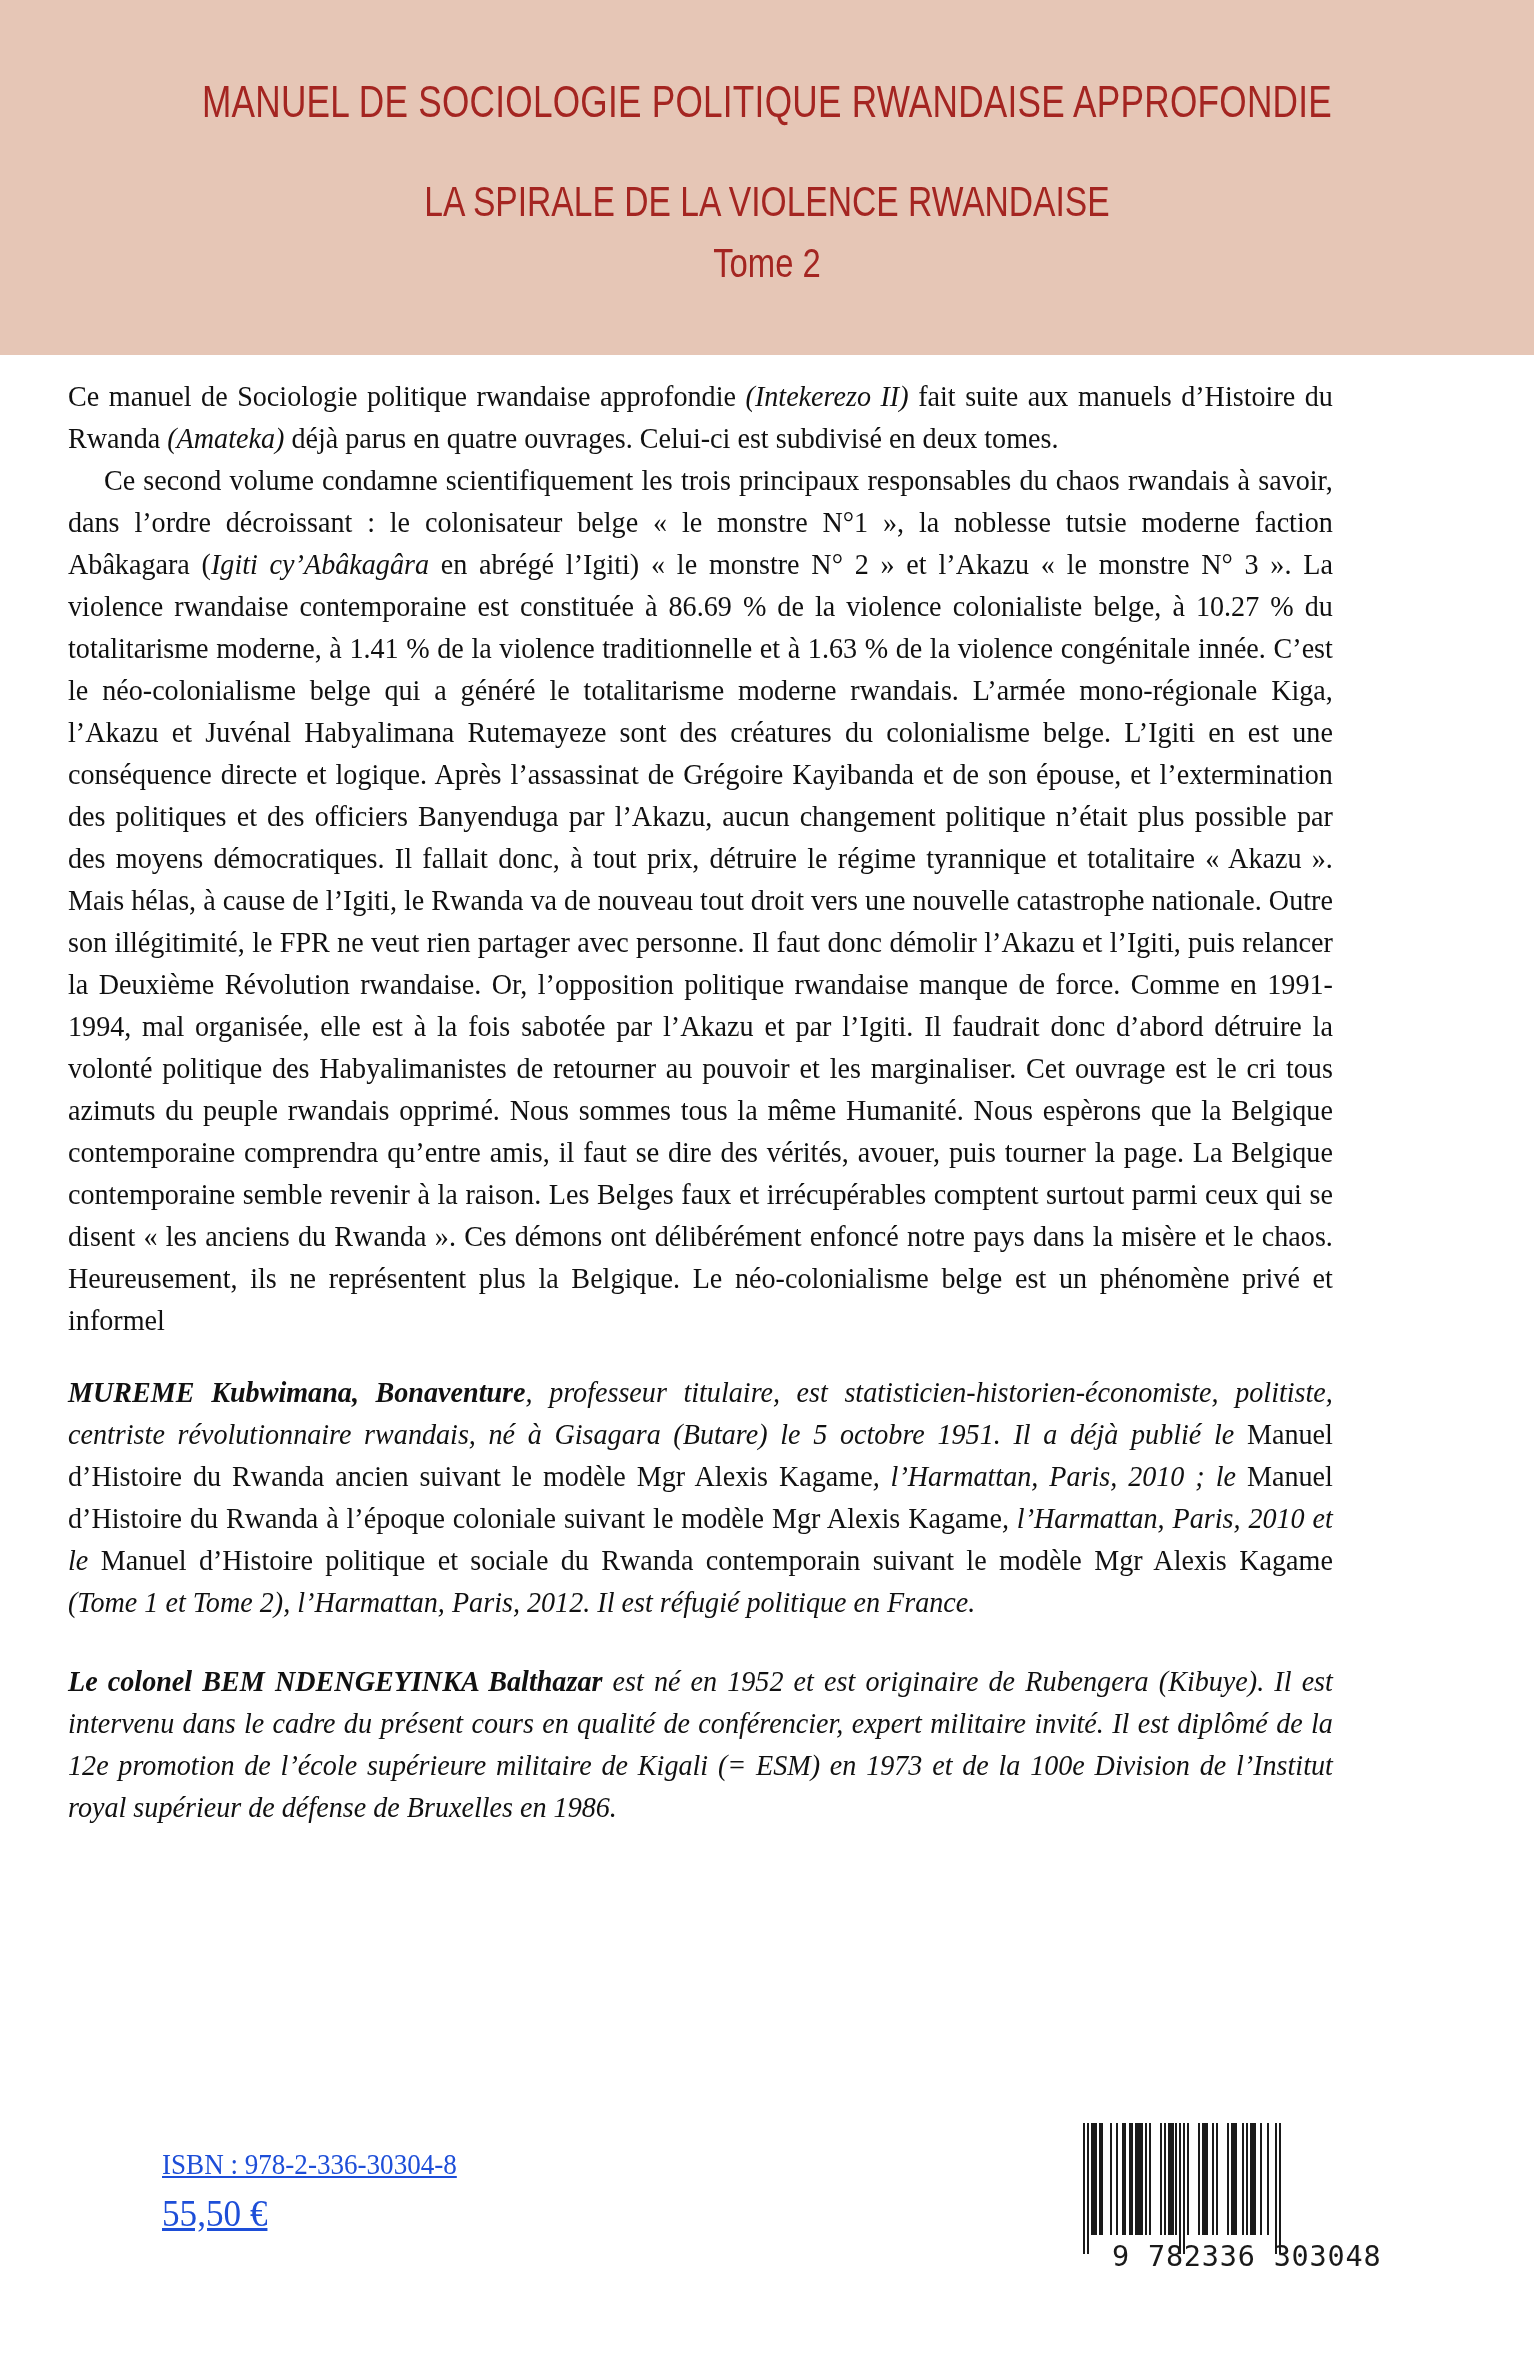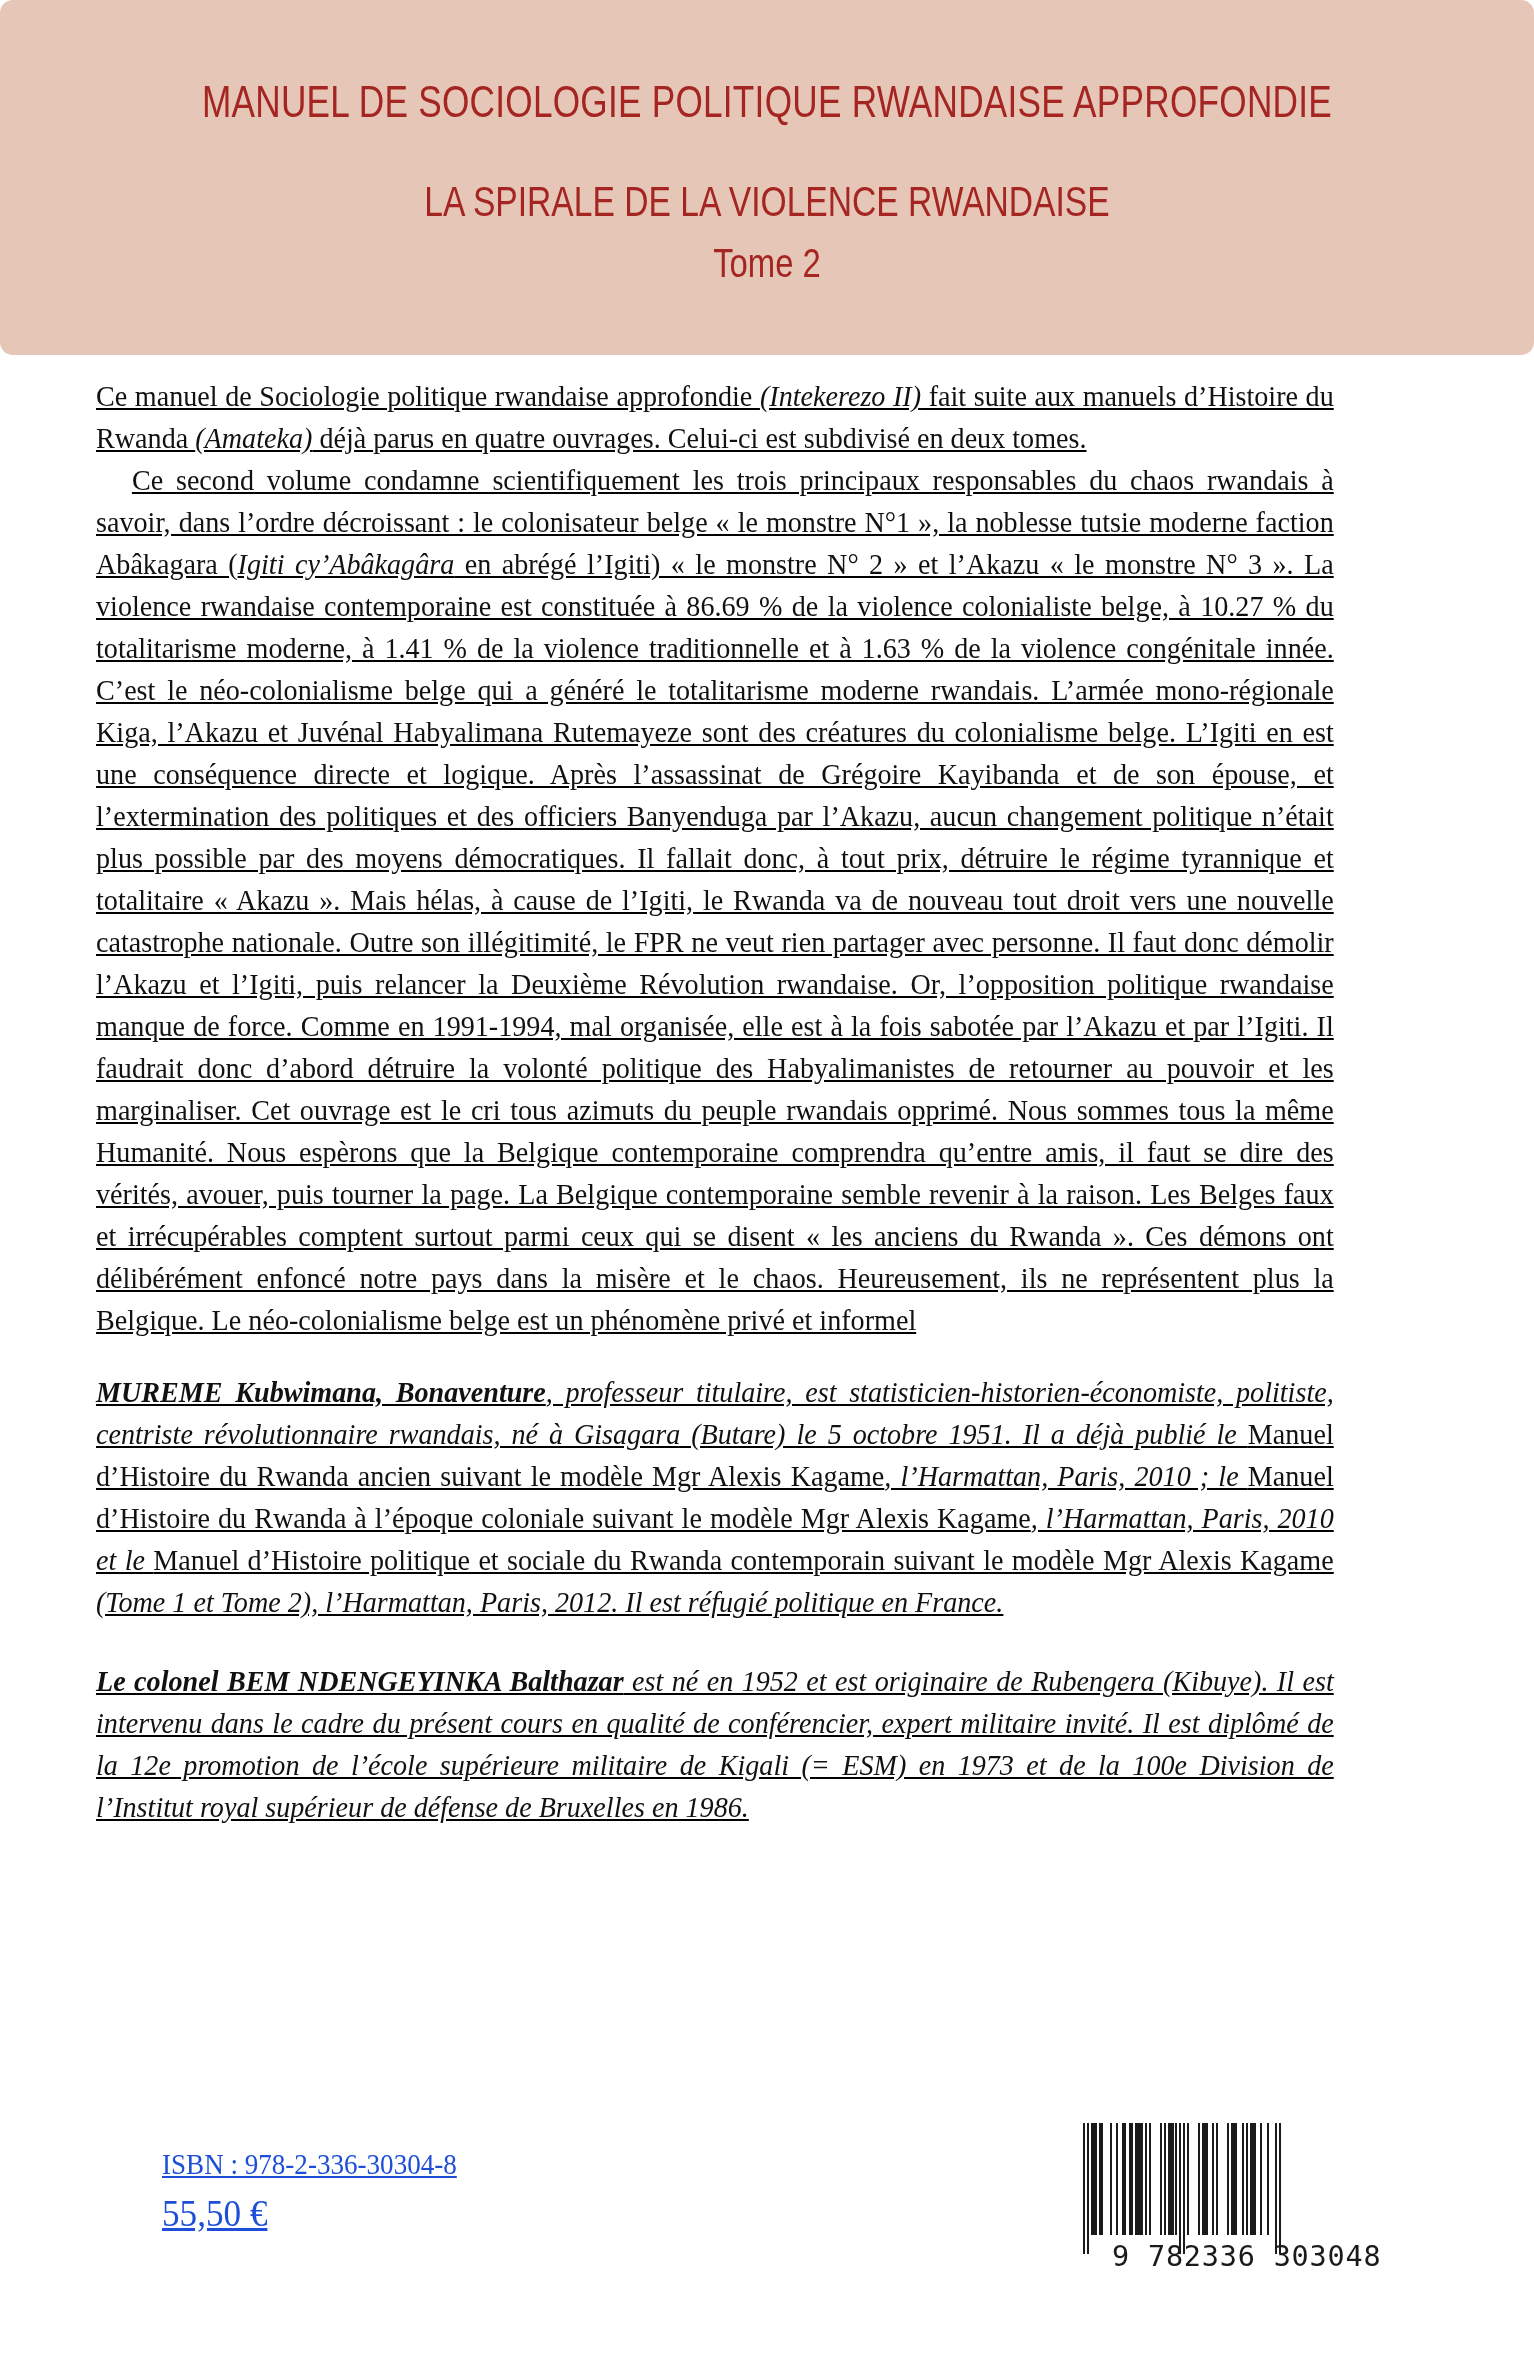--- a/index.html
+++ b/index.html
@@ -15,21 +15,20 @@
     position: relative;
   }
 
   
   .header-band {
     width: 1534px;
     height: 355px;
     background: #e6c6b6;
     position: relative;
     box-sizing: border-box;
-    border-radius: 13px;
   }
   .title-main {
     position: absolute;
     top: 77px;
     left: 0;
     width: 1534px;
     text-align: center;
     color: #a42521;
     font-family: "Liberation Sans", sans-serif;
     font-size: 44px;
@@ -67,23 +66,22 @@
     transform-origin: center top;
     white-space: nowrap;
   }
 
   
   .content {
     position: absolute;
     top: 355px;
     left: 0;
     width: 1534px;
-    padding: 0 162px 0 96px;
+    padding: 0 162px 0 68px;
     box-sizing: border-box;
-    text-decoration: underline;
   }
 
   .blurb {
     margin-top: 20px;
     font-size: 29px;
     line-height: 42px;
     text-align: justify;
     color: #111111;
     font-family: "Liberation Serif", serif;
     transform: scaleX(0.97);

